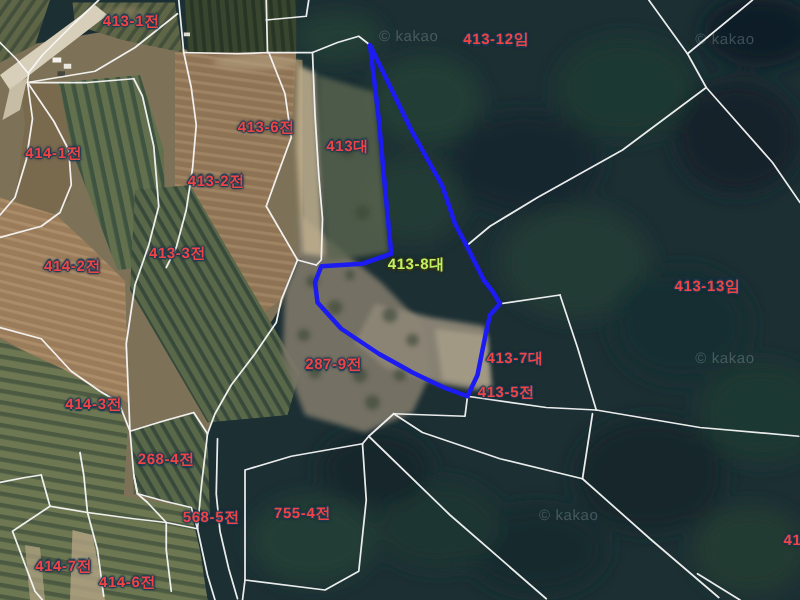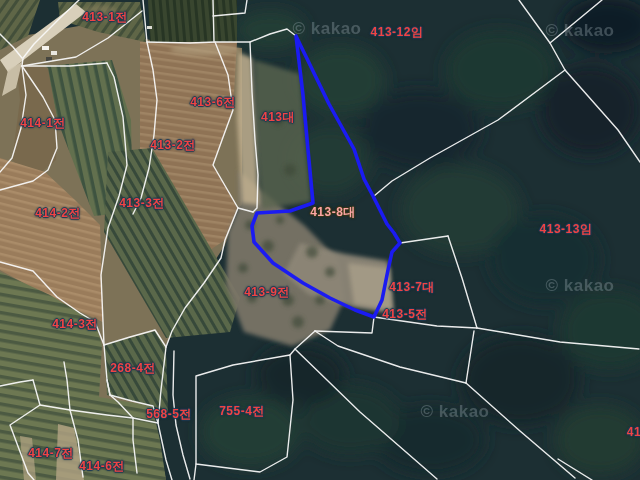--- a/index.html
+++ b/index.html
@@ -2,23 +2,23 @@
 <html><head>
 <meta charset="utf-8">
 <style>
   html,body{margin:0;padding:0;background:#000;}
   .stage{position:relative;width:640px;height:480px;overflow:hidden;
          font-family:"Liberation Sans","DejaVu Sans",sans-serif;background:#1c2f33;}
   .stage svg{position:absolute;left:0;top:0;}
   .lbl{position:absolute;transform:translate(-50%,-50%);white-space:nowrap;
        font-size:12px;font-weight:600;letter-spacing:.5px;color:#ef4444;
        text-shadow:-1px 0 1px #1d3a55,1px 0 1px #1d3a55,0 -1px 1px #1d3a55,0 1px 1px #1d3a55,0 0 3px #122c44;}
-  .lbl-sel{color:#fca5a5;text-shadow:-1px 0 1px #3c3a16,1px 0 1px #3c3a16,0 -1px 1px #3c3a16,0 1px 1px #3c3a16,0 0 3px #222;}
+  .lbl-sel{color:#bef264;text-shadow:-1px 0 1px #3c3a16,1px 0 1px #3c3a16,0 -1px 1px #3c3a16,0 1px 1px #3c3a16,0 0 3px #222;}
   .wm{position:absolute;transform:translate(-50%,-50%);white-space:nowrap;
-      font-size:17px;font-weight:bold;letter-spacing:.5px;color:rgba(165,180,186,0.33);}
+      font-size:12px;font-weight:normal;letter-spacing:.5px;color:rgba(165,180,186,0.33);}
 </style>
 </head>
 <body>
 
 <div class="stage">
 <svg width="640" height="480" viewBox="0 0 640 480">
   <defs>
     <filter id="soft" x="-40%" y="-40%" width="180%" height="180%">
           <feGaussianBlur stdDeviation="8"></feGaussianBlur>
         </filter>
@@ -185,21 +185,21 @@
 <div class="lbl" style="left:105px;top:17px">413-1전</div>
 <div class="lbl" style="left:397px;top:32px">413-12임</div>
 <div class="lbl" style="left:213px;top:102px">413-6전</div>
 <div class="lbl" style="left:278px;top:117px">413대</div>
 <div class="lbl" style="left:43px;top:123px">414-1전</div>
 <div class="lbl" style="left:173px;top:145px">413-2전</div>
 <div class="lbl" style="left:58px;top:213px">414-2전</div>
 <div class="lbl" style="left:142px;top:203px">413-3전</div>
 <div class="lbl lbl-sel" style="left:333px;top:212px">413-8대</div>
 <div class="lbl" style="left:566px;top:229px">413-13임</div>
-<div class="lbl" style="left:267px;top:292px">413-9전</div>
+<div class="lbl" style="left:267px;top:292px">287-9전</div>
 <div class="lbl" style="left:412px;top:287px">413-7대</div>
 <div class="lbl" style="left:405px;top:314px">413-5전</div>
 <div class="lbl" style="left:75px;top:324px">414-3전</div>
 <div class="lbl" style="left:133px;top:368px">268-4전</div>
 <div class="lbl" style="left:169px;top:414px">568-5전</div>
 <div class="lbl" style="left:242px;top:411px">755-4전</div>
 <div class="lbl" style="left:51px;top:453px">414-7전</div>
 <div class="lbl" style="left:102px;top:466px">414-6전</div>
 <div class="lbl" style="left:634px;top:432px">41</div>
 </div>

